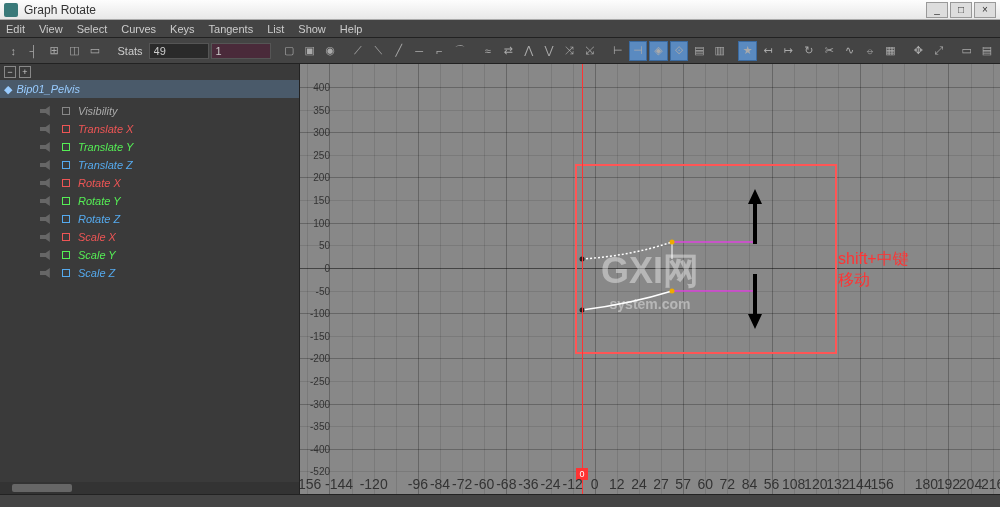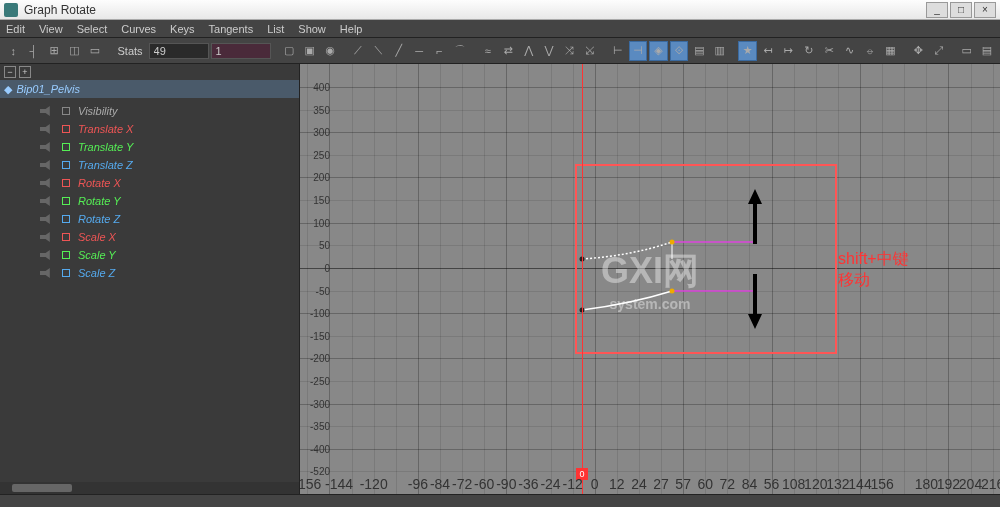--- a/index.html
+++ b/index.html
@@ -323,21 +323,21 @@
         <div class="y-label" style="top: 407.391px;">-520</div>
       </div>
     <div class="x-labels" id="xlabels">
         <div class="x-label" style="left: 7.36842px;">-156</div>
         <div class="x-label" style="left: 39px;">-144</div>
         <div class="x-label" style="left: 73.6842px;">-120</div>
         <div class="x-label" style="left: 117.895px;">-96</div>
         <div class="x-label" style="left: 140px;">-84</div>
         <div class="x-label" style="left: 162.105px;">-72</div>
         <div class="x-label" style="left: 184.211px;">-60</div>
-        <div class="x-label" style="left: 206.316px;">-90</div>
+        <div class="x-label" style="left: 206.316px;">-68</div>
         <div class="x-label" style="left: 228.421px;">-36</div>
         <div class="x-label" style="left: 250.526px;">-24</div>
         <div class="x-label" style="left: 272.632px;">-12</div>
         <div class="x-label" style="left: 294.737px;">0</div>
         <div class="x-label" style="left: 316.842px;">12</div>
         <div class="x-label" style="left: 338.947px;">24</div>
         <div class="x-label" style="left: 361.053px;">27</div>
         <div class="x-label" style="left: 383.158px;">57</div>
         <div class="x-label" style="left: 405.263px;">60</div>
         <div class="x-label" style="left: 427.368px;">72</div>

